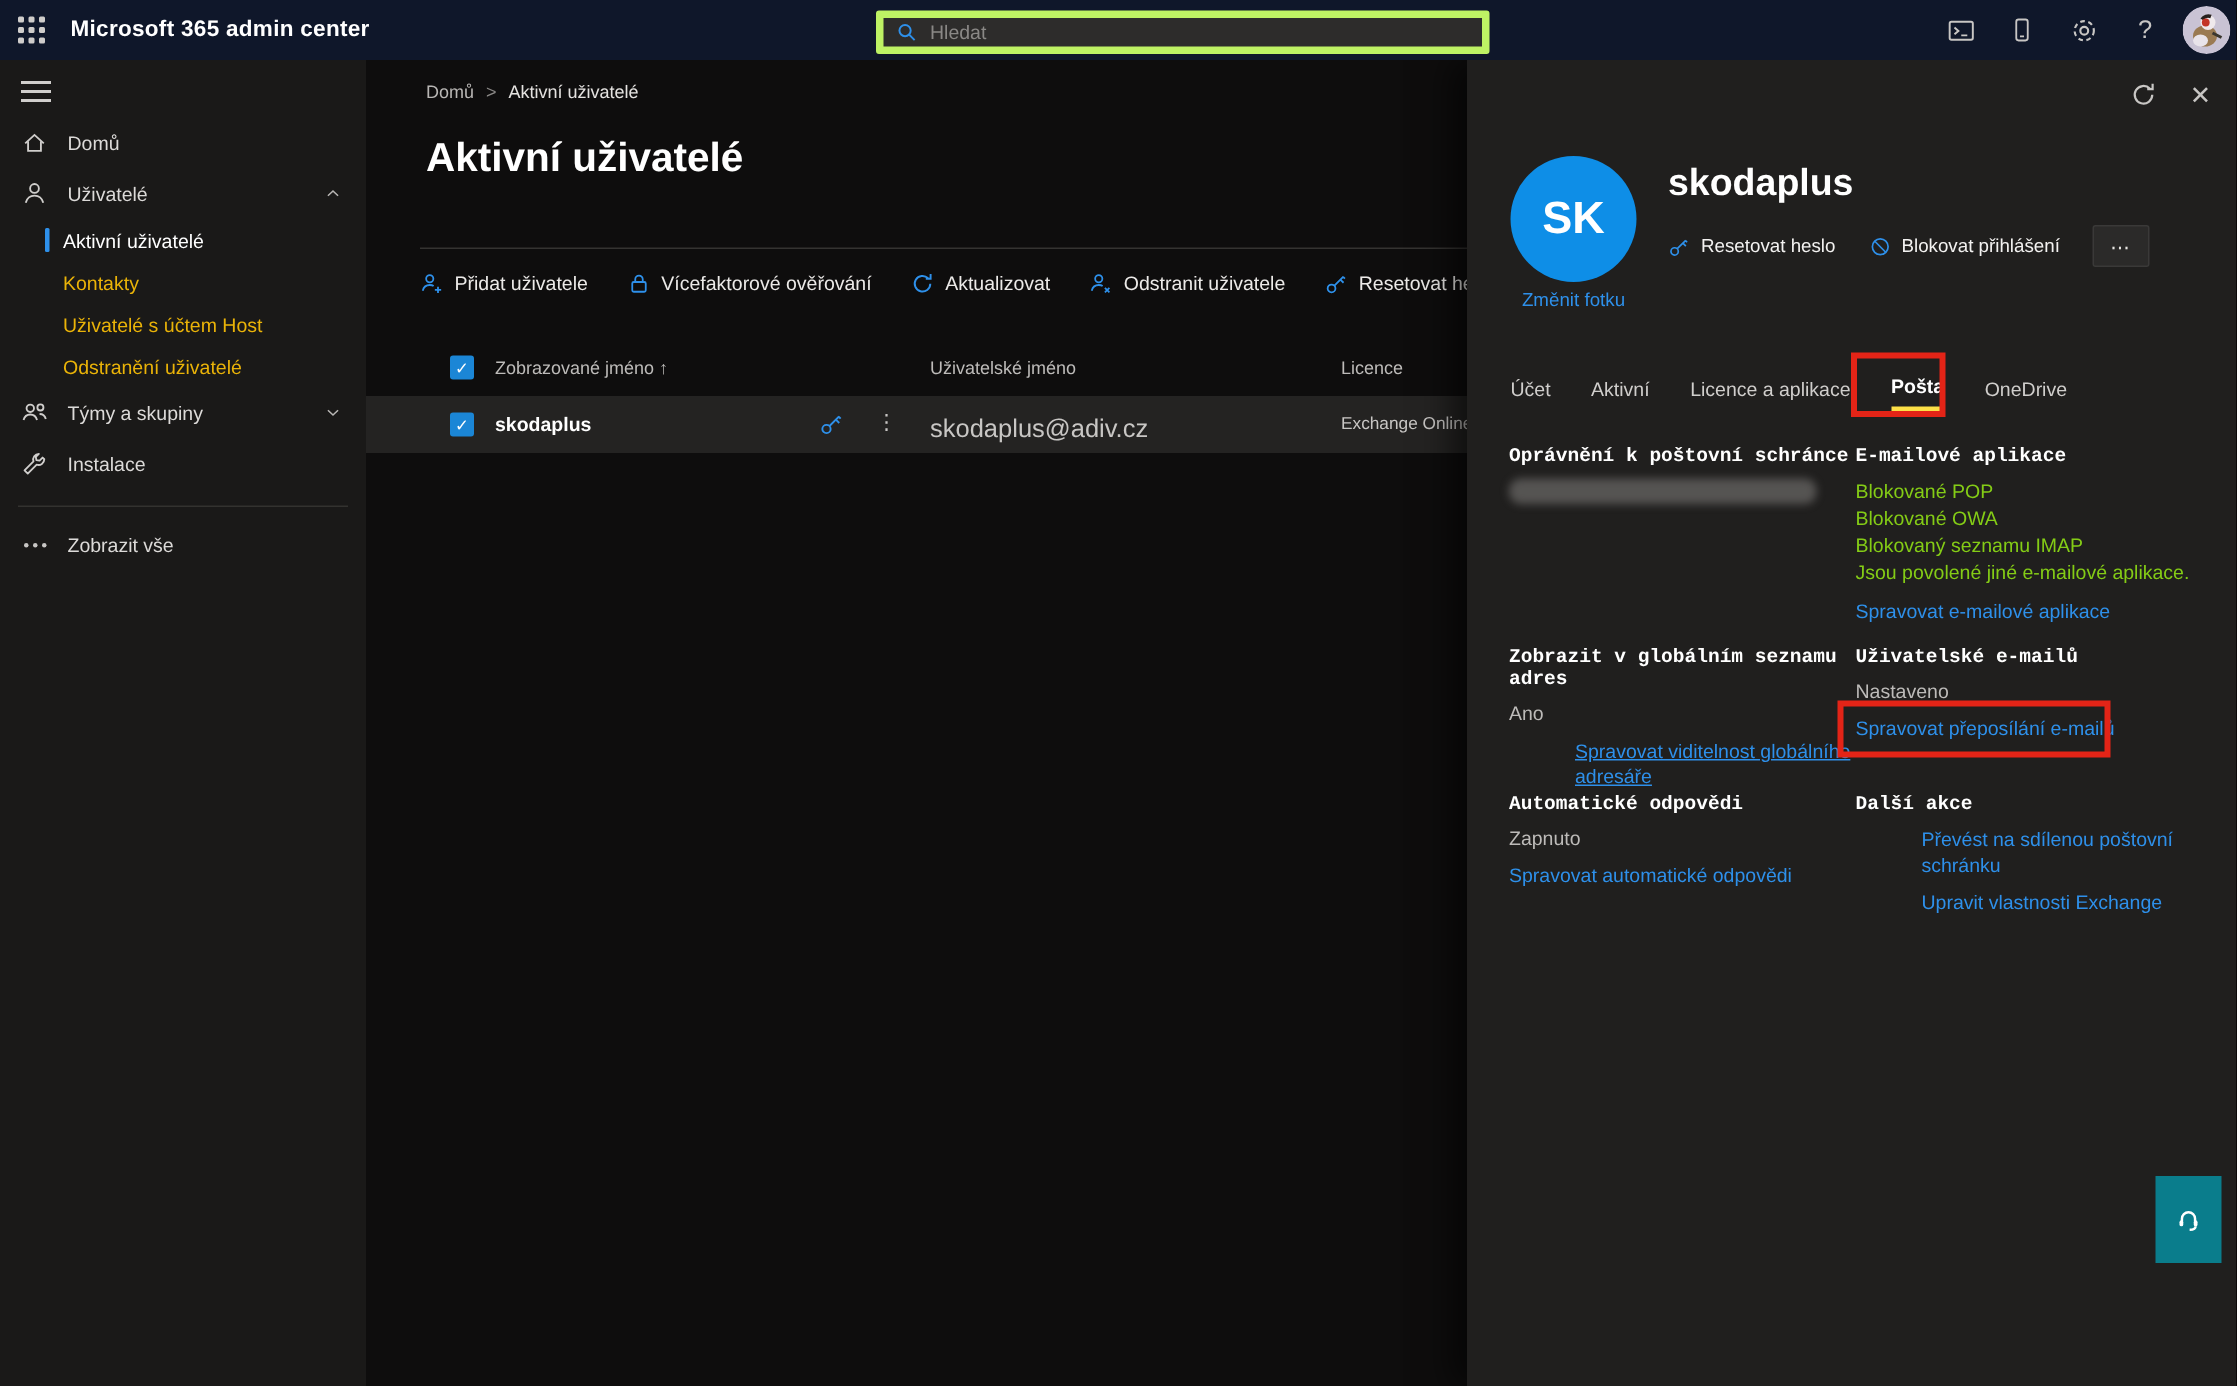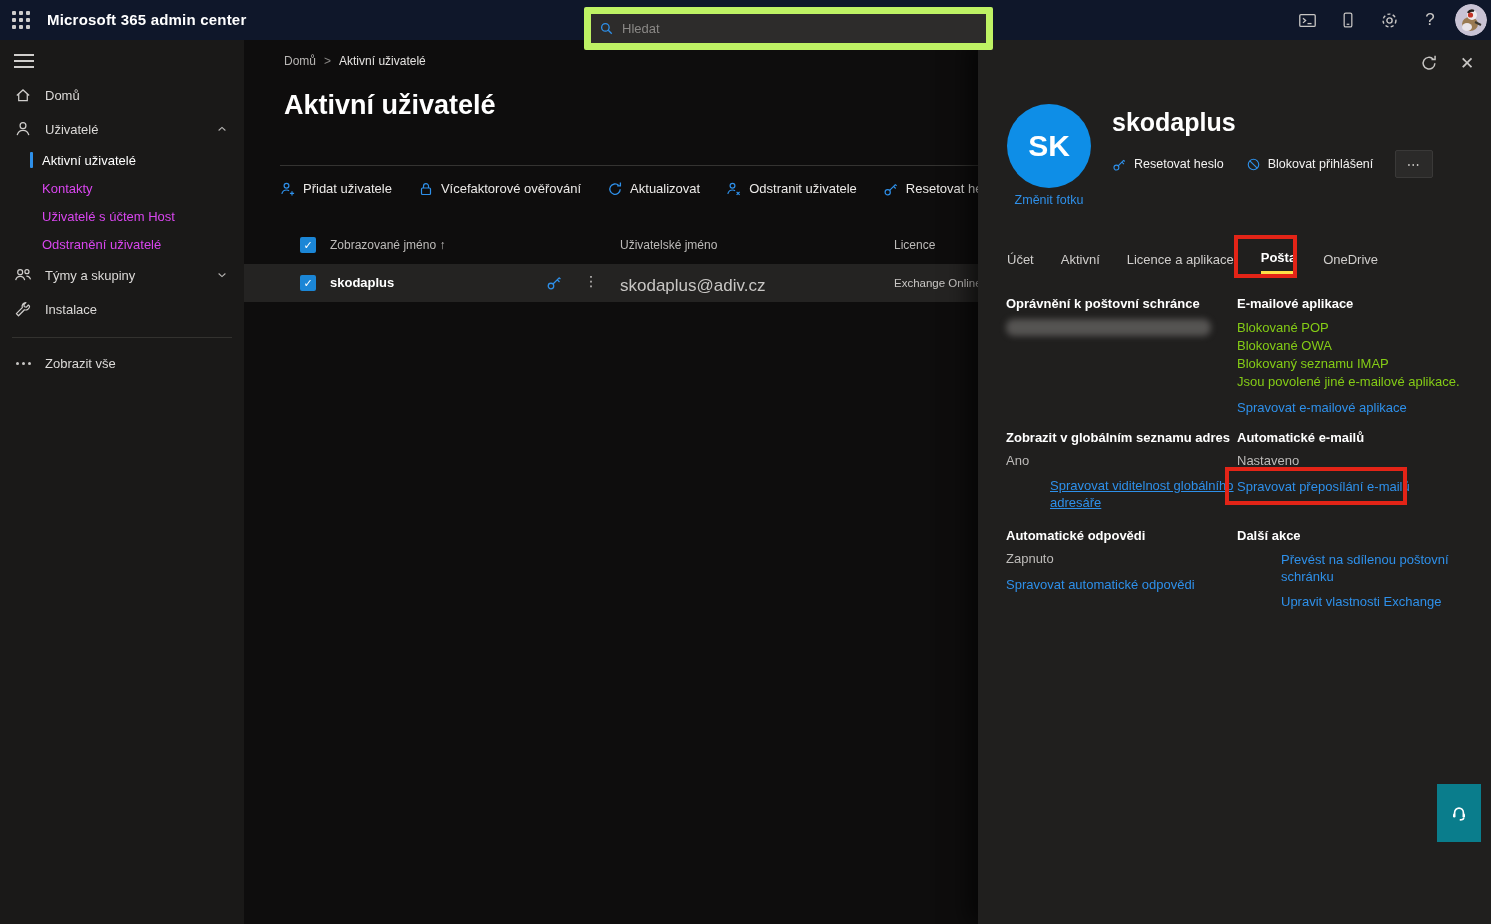--- a/index.html
+++ b/index.html
@@ -5,36 +5,36 @@
   * { margin:0; padding:0; box-sizing:border-box; }
   body { font-family:"Liberation Sans", sans-serif; background:#000; }
   .screen { position:relative; width:1491px; height:924px; background:#0e0d0d; overflow:hidden; color:#fff; }
 
   
   .topbar { position:absolute; top:0; left:0; right:0; height:40px; background:#0f172a; z-index:30; }
   .waffle { position:absolute; left:10px; top:9px; width:22px; height:22px; display:grid;
             grid-template-columns:repeat(3,1fr); gap:3px; padding:2px; cursor:pointer; }
   .waffle i { width:4px; height:4px; background:#cfcdcb; border-radius:1px; display:block; }
   .app-title { position:absolute; left:47px; top:11px; font-size:15px; font-weight:bold; color:#fff; letter-spacing:.2px; }
-  .searchbox { position:absolute; left:584px; top:7px; width:409px; height:43px; background:#2d2c2b;
-               border:7px solid #bef264; border-radius:2px; display:flex; align-items:center; padding:0 8px; gap:8px; }
+  .searchbox { position:absolute; left:584px; top:7px; width:409px; height:29px; background:#2d2c2b;
+               border:5px solid #bef264; border-radius:2px; display:flex; align-items:center; padding:0 8px; gap:8px; }
   .searchbox input { flex:1; background:transparent; border:none; outline:none; color:#d6d4d2; font-size:13px; font-family:"Liberation Sans",sans-serif; }
   .searchbox input::placeholder { color:#8a8886; }
   .top-right { position:absolute; right:4px; top:0; height:40px; display:flex; align-items:center; gap:9px; }
   .top-icon { width:32px; height:32px; display:flex; align-items:center; justify-content:center; color:#c8c6c4; cursor:pointer; }
   .help-glyph { font-size:17px; color:#c8c6c4; }
   .avatar-photo { width:32px; height:32px; border-radius:50%; overflow:hidden; cursor:pointer; }
 
   
   .sidebar { position:absolute; top:40px; left:0; width:244px; bottom:0; background:#1a1918; z-index:10; }
   .hamburger { margin:14px 0 10px 14px; width:20px; height:14px; display:flex; flex-direction:column; justify-content:space-between; cursor:pointer; }
   .hamburger i { height:2px; background:#d0cecc; display:block; }
   .nav-item { height:34px; display:flex; align-items:center; padding-left:14px; gap:13px; font-size:13px; color:#dcdad8; cursor:pointer; position:relative; }
   .nav-item .nicon { width:18px; height:18px; color:#d0cecc; flex:0 0 18px; }
-  .nav-sub { height:28px; display:flex; align-items:center; padding-left:42px; font-size:13px; color:#d946ef; cursor:pointer; position:relative; }
+  .nav-sub { height:28px; display:flex; align-items:center; padding-left:42px; font-size:13px; color:#eab308; cursor:pointer; position:relative; }
   .nav-sub.selected { color:#fff; }
   .nav-sub.selected::before { content:""; position:absolute; left:30px; top:6px; width:3px; height:16px; background:#2e90ea; border-radius:1px; }
   .chev { margin-left:auto; margin-right:16px; width:12px; height:12px; color:#b8b6b4; }
   .side-divider { height:1px; background:#33322f; margin:10px 12px 8px 12px; }
   .dots-icon { display:flex; gap:3px; align-items:center; }
   .dots-icon i { width:3px; height:3px; border-radius:50%; background:#c8c6c4; display:block; }
 
   
   .main { position:absolute; top:40px; left:244px; width:734px; bottom:0; background:#0e0d0d; overflow:hidden; z-index:5; }
   .breadcrumb { position:absolute; top:14px; left:40px; font-size:12px; color:#b8b6b4; display:flex; gap:8px; align-items:center; }
@@ -72,21 +72,21 @@
   .pa-item { display:flex; align-items:center; gap:7px; font-size:12.5px; color:#f3f2f1; cursor:pointer; white-space:nowrap; }
   .pa-item .ticon { width:15px; height:15px; color:#2e90ea; }
   .pa-more { width:38px; height:28px; background:#2b2a29; border:1px solid #3a3938; border-radius:2px;
              display:flex; align-items:center; justify-content:center; color:#e8e6e3; font-size:13px; letter-spacing:2px; cursor:pointer; }
   .tabs { position:absolute; left:29px; top:202px; display:flex; gap:27px; align-items:flex-end; height:34px; }
   .tab { font-size:13px; color:#d0cecc; padding-bottom:9px; cursor:pointer; }
   .tab.selected { color:#fff; font-weight:bold; border-bottom:5px solid #fde047; padding-bottom:6px; }
 
   .sections { position:absolute; left:28px; top:256px; right:20px; display:grid;
               grid-template-columns:231px auto; grid-template-rows:134px 98px auto; }
-  .sec-title { font-size:13px; font-weight:bold; color:#fff; margin-bottom:8px; }
+  .sec-title { font-size:13px; font-weight:bold; color:#fff; margin-bottom:8px;font-family:Liberation Mono, monospace; }
   .sec-line { font-size:13px; color:#84cc16; line-height:18px; }
   .sec-value { font-size:13px; color:#bdbbb9; margin-bottom:9px; }
   .sec-link { font-size:13px; color:#2e90ea; line-height:17px; cursor:pointer; display:inline-block; }
   .underline { text-decoration:underline; }
   .redacted { width:205px; height:17px; margin-top:4px; background:rgba(150,148,146,.45); border-radius:8px; filter:blur(3px); }
   .mt8 { margin-top:8px; }
   .link-block { display:block; max-width:190px;margin-left:44px; }
 
   
   .red-box { position:absolute; border:4px solid #e32417; z-index:40; pointer-events:none; }
@@ -370,21 +370,21 @@
         <span class="sec-link mt8">Spravovat e-mailové aplikace</span>
       </div>
 
       <div>
         <div class="sec-title">Zobrazit v globálním seznamu adres</div>
         <div class="sec-value">Ano</div>
         <span class="sec-link underline link-block">Spravovat viditelnost globálního adresáře</span>
       </div>
 
       <div>
-        <div class="sec-title">Automatické e-mailů</div>
+        <div class="sec-title">Uživatelské e-mailů</div>
         <div class="sec-value">Nastaveno</div>
         <span class="sec-link">Spravovat přeposílání e-mailů</span>
       </div>
 
       <div>
         <div class="sec-title">Automatické odpovědi</div>
         <div class="sec-value">Zapnuto</div>
         <span class="sec-link">Spravovat automatické odpovědi</span>
       </div>
 

